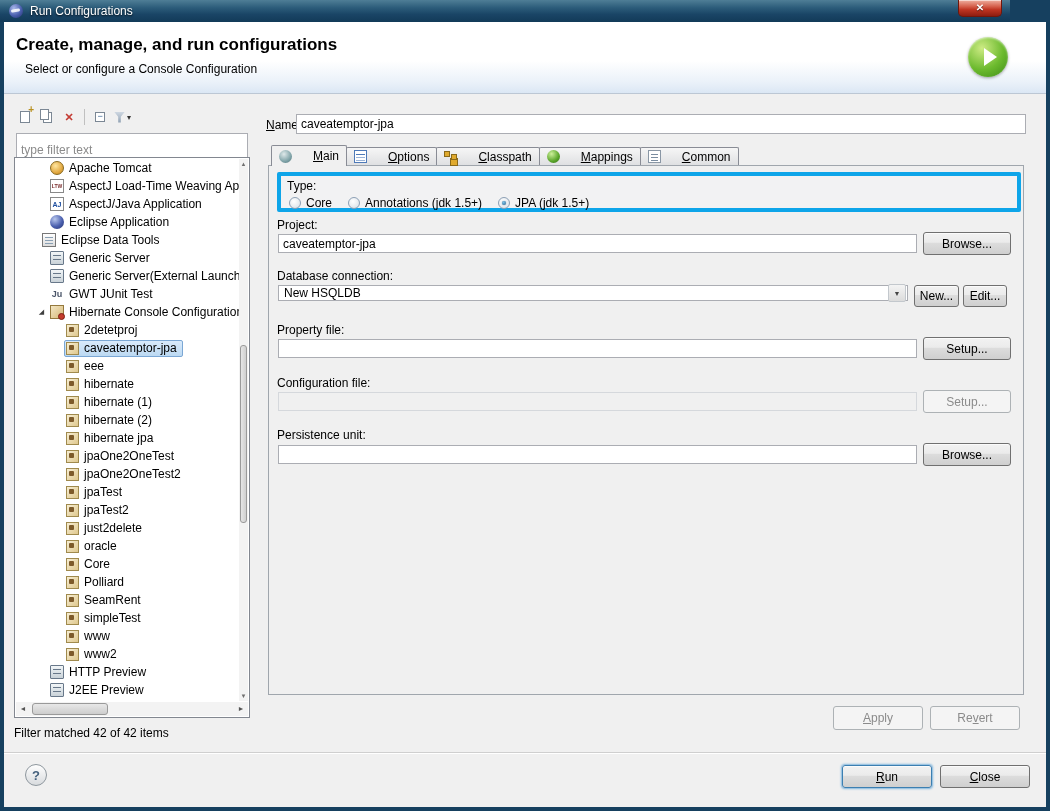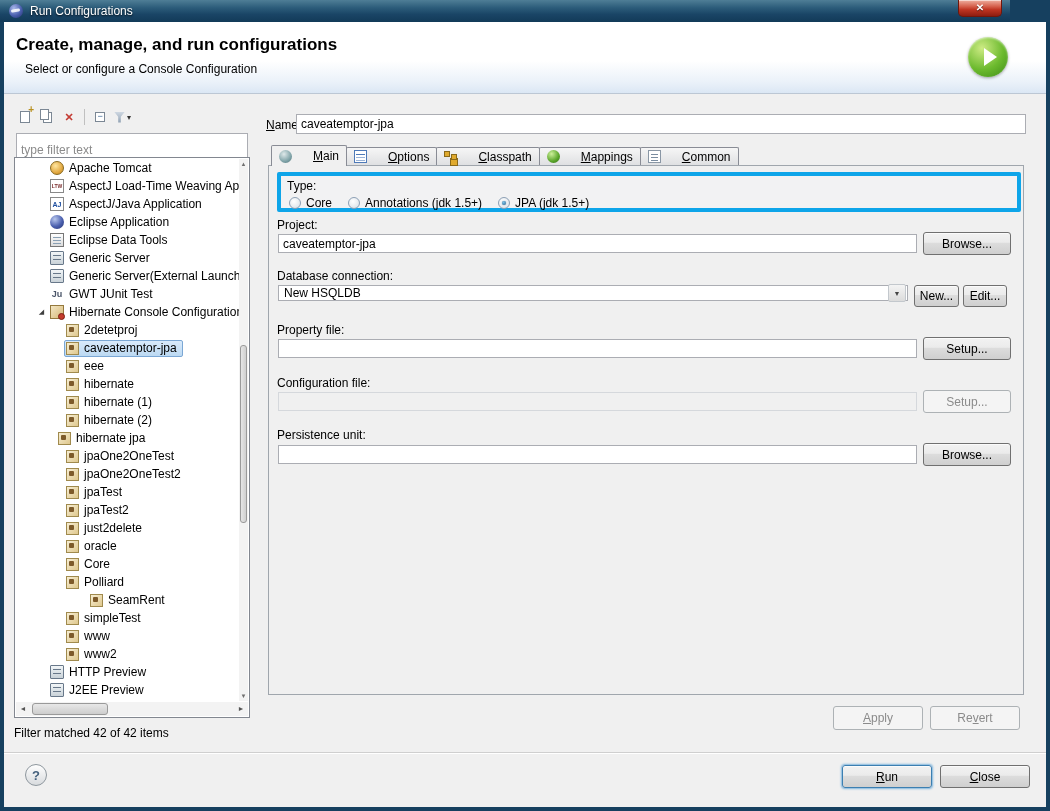--- a/index.html
+++ b/index.html
@@ -269,21 +269,21 @@
               <span class="tlabel">AspectJ/Java Application</span>
             </span>
           </div>
           <div class="tree-row" style="padding-left: 20px;">
             <span class="twistie"></span>
             <span class="row-core">
               <span class="ticon tri-eclipse-app"></span>
               <span class="tlabel">Eclipse Application</span>
             </span>
           </div>
-          <div class="tree-row" style="padding-left: 20px;">
+          <div class="tree-row" style="padding-left: 12px;">
             <span class="twistie"></span>
             <span class="row-core">
               <span class="ticon tri-data-tools"></span>
               <span class="tlabel">Eclipse Data Tools</span>
             </span>
           </div>
           <div class="tree-row" style="padding-left: 20px;">
             <span class="twistie"></span>
             <span class="row-core">
               <span class="ticon tri-server"></span>
@@ -346,21 +346,21 @@
               <span class="tlabel">hibernate (1)</span>
             </span>
           </div>
           <div class="tree-row" style="padding-left: 36px;">
             <span class="twistie"></span>
             <span class="row-core">
               <span class="ticon tri-hibernate-config"></span>
               <span class="tlabel">hibernate (2)</span>
             </span>
           </div>
-          <div class="tree-row" style="padding-left: 28px;">
+          <div class="tree-row" style="padding-left: 36px;">
             <span class="twistie"></span>
             <span class="row-core">
               <span class="ticon tri-hibernate-config"></span>
               <span class="tlabel">hibernate jpa</span>
             </span>
           </div>
           <div class="tree-row" style="padding-left: 36px;">
             <span class="twistie"></span>
             <span class="row-core">
               <span class="ticon tri-hibernate-config"></span>
@@ -409,21 +409,21 @@
               <span class="tlabel">Core</span>
             </span>
           </div>
           <div class="tree-row" style="padding-left: 36px;">
             <span class="twistie"></span>
             <span class="row-core">
               <span class="ticon tri-hibernate-config"></span>
               <span class="tlabel">Polliard</span>
             </span>
           </div>
-          <div class="tree-row" style="padding-left: 36px; margin-left: 24px;">
+          <div class="tree-row" style="padding-left: 36px;">
             <span class="twistie"></span>
             <span class="row-core">
               <span class="ticon tri-hibernate-config"></span>
               <span class="tlabel">SeamRent</span>
             </span>
           </div>
           <div class="tree-row" style="padding-left: 36px;">
             <span class="twistie"></span>
             <span class="row-core">
               <span class="ticon tri-hibernate-config"></span>

